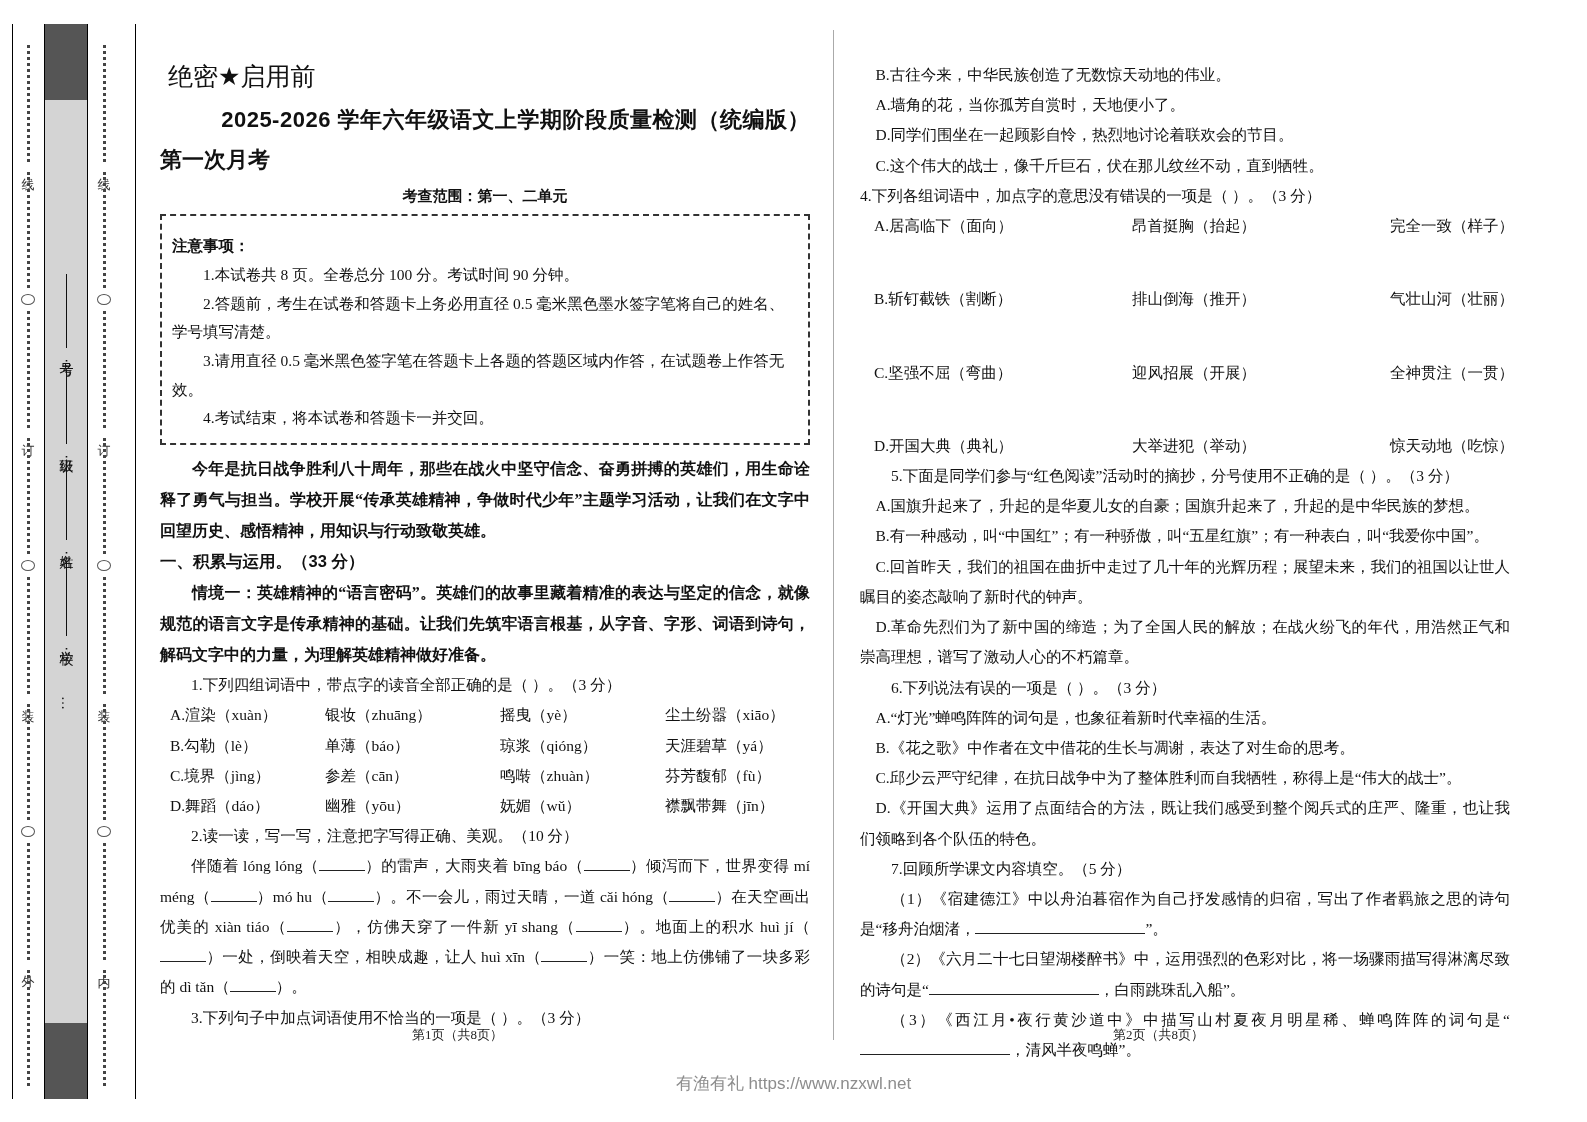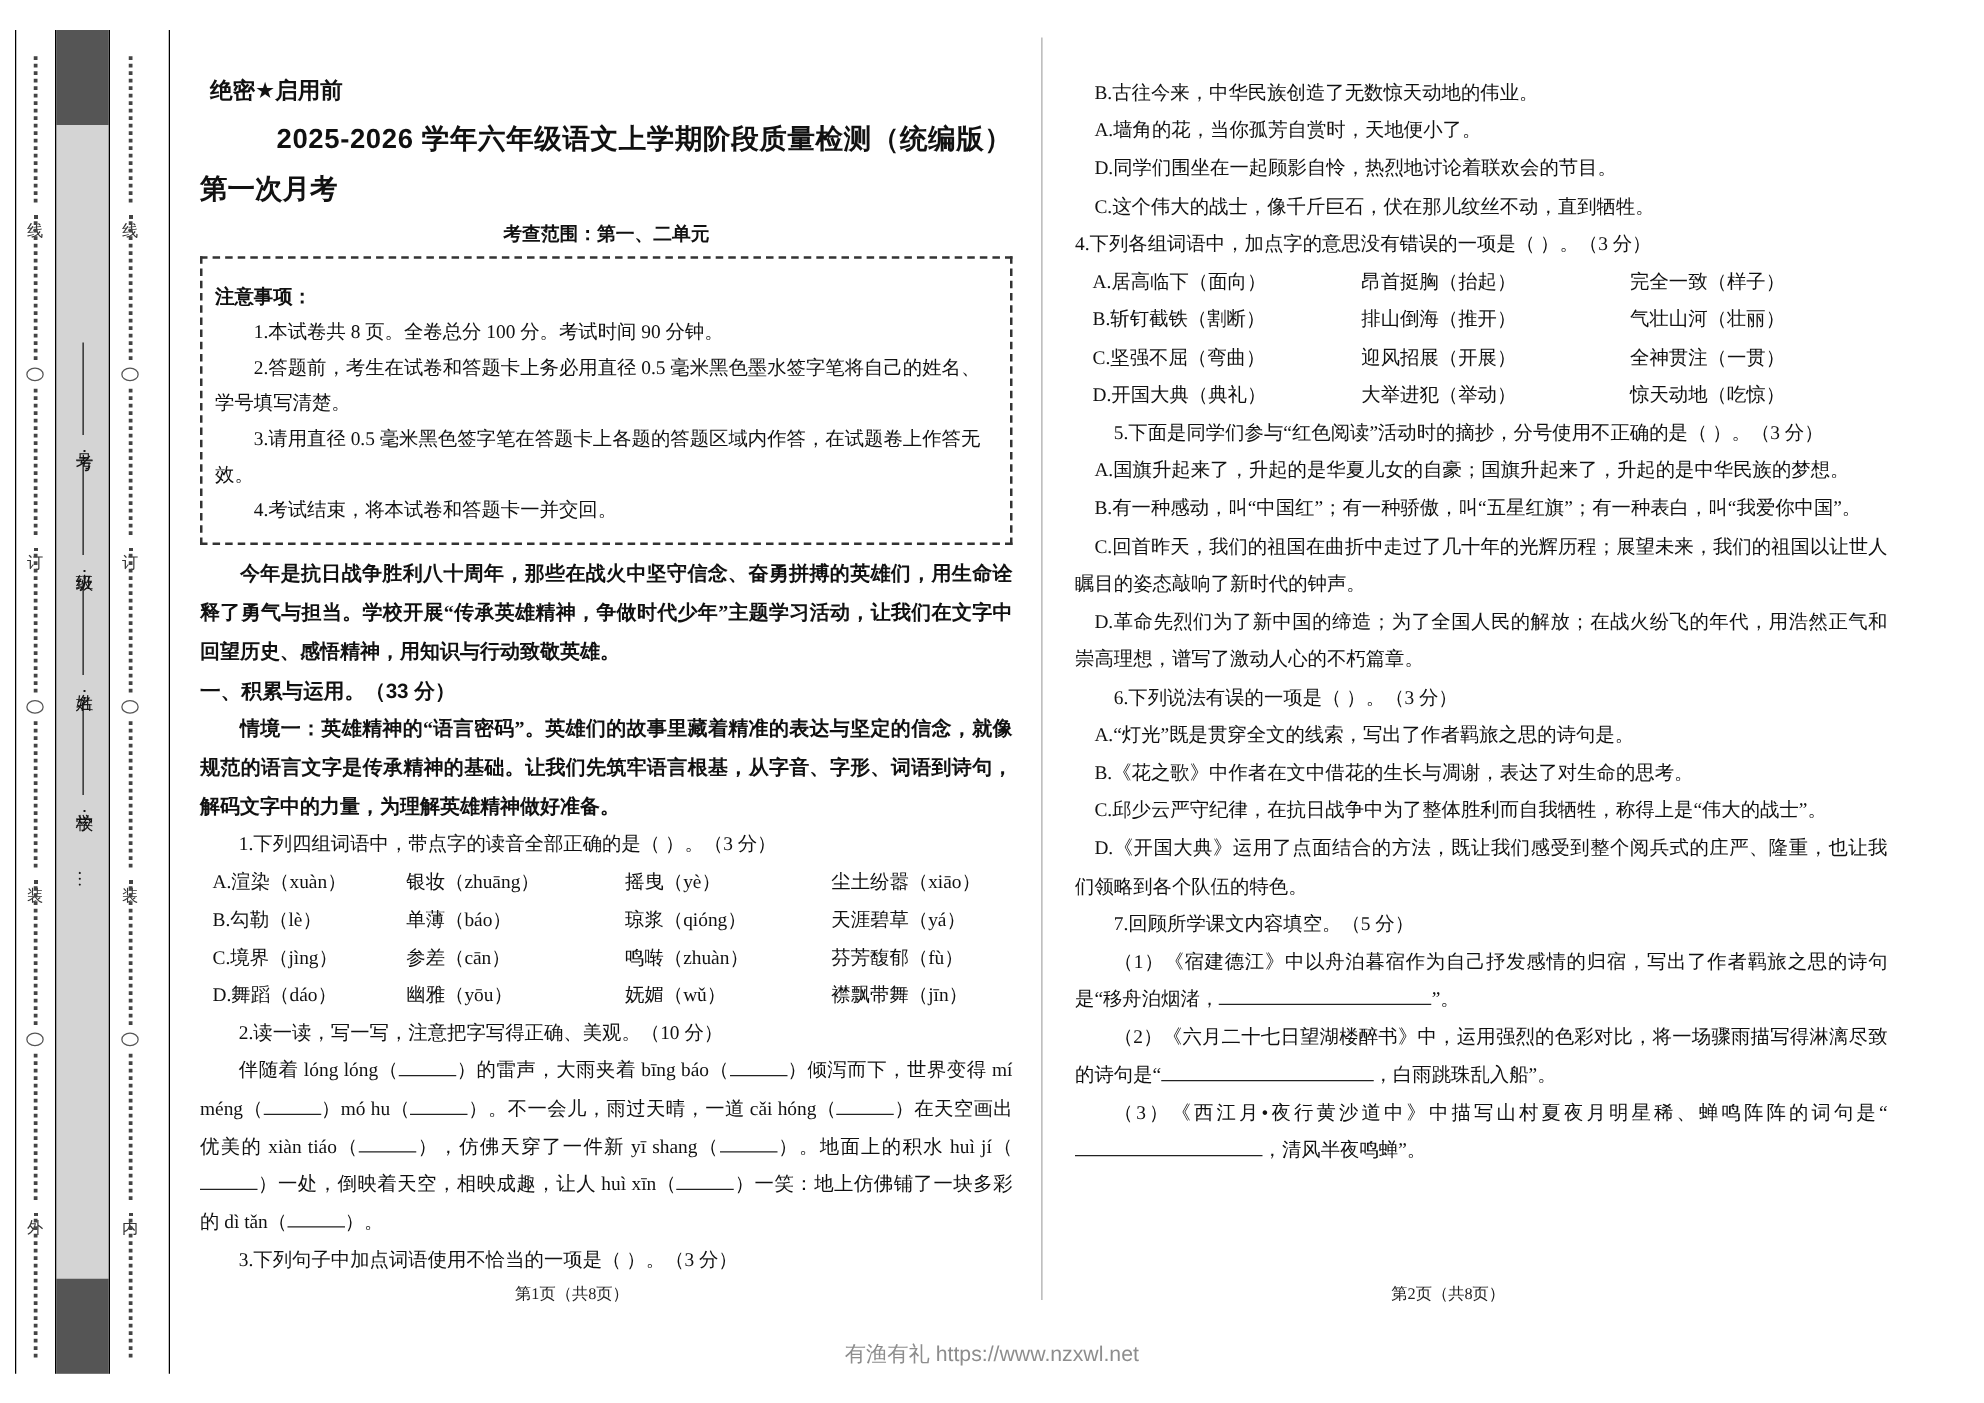--- a/index.html
+++ b/index.html
@@ -132,22 +132,22 @@
   #coldiv {
     position: absolute;
     left: 833px; top: 30px;
     width: 0; height: 1010px;
     border-left: 1px solid #aaa;
   }
 
   
   .secret {
     font-family: "Liberation Sans", "DejaVu Sans", sans-serif;
-    font-weight: bold;
-    font-size: 18px;
+    font-weight: normal;
+    font-size: 25px;
     margin: 0 0 12px 8px;
   }
   .title1 {
     font-family: "Liberation Sans", "DejaVu Sans", sans-serif;
     font-weight: bold;
     font-size: 22px;
     text-align: right;
     margin: 2px 0 10px 0;
     letter-spacing: 0.5px;
   }
@@ -363,21 +363,21 @@
 
   <div id="colR">
 
     <p class="opt ind">B.古往今来，中华民族创造了无数惊天动地的伟业。</p>
     <p class="opt ind">A.墙角的花，当你孤芳自赏时，天地便小了。</p>
     <p class="opt ind">D.同学们围坐在一起顾影自怜，热烈地讨论着联欢会的节目。</p>
     <p class="opt ind">C.这个伟大的战士，像千斤巨石，伏在那儿纹丝不动，直到牺牲。</p>
 
     <p class="qline noind">4.下列各组词语中，加点字的意思没有错误的一项是（      ）。（3 分）</p>
 
-    <div class="optgrid g4" style="grid-template-columns: 215px 215px auto; padding-left:14px;">
+    <div class="optgrid g4" style="grid-template-columns: 215px 215px auto; padding-left:14px;gap:43px;">
       <div class="c"><span>A.</span><span>居高临下（面向）</span></div>
       <div class="c">昂首挺胸（抬起）</div>
       <div class="c">完全一致（样子）</div>
 
       <div class="c"><span>B.</span><span>斩钉截铁（割断）</span></div>
       <div class="c">排山倒海（推开）</div>
       <div class="c">气壮山河（壮丽）</div>
 
       <div class="c"><span>C.</span><span>坚强不屈（弯曲）</span></div>
       <div class="c">迎风招展（开展）</div>
@@ -388,21 +388,21 @@
       <div class="c">惊天动地（吃惊）</div>
     </div>
 
     <p class="qline">5.下面是同学们参与“红色阅读”活动时的摘抄，分号使用不正确的是（      ）。（3 分）</p>
     <p class="opt ind">A.国旗升起来了，升起的是华夏儿女的自豪；国旗升起来了，升起的是中华民族的梦想。</p>
     <p class="opt ind">B.有一种感动，叫“中国红”；有一种骄傲，叫“五星红旗”；有一种表白，叫“我爱你中国”。</p>
     <p class="opt ind">C.回首昨天，我们的祖国在曲折中走过了几十年的光辉历程；展望未来，我们的祖国以让世人瞩目的姿态敲响了新时代的钟声。</p>
     <p class="opt ind">D.革命先烈们为了新中国的缔造；为了全国人民的解放；在战火纷飞的年代，用浩然正气和崇高理想，谱写了激动人心的不朽篇章。</p>
 
     <p class="qline">6.下列说法有误的一项是（      ）。（3 分）</p>
-    <p class="opt ind">A.“灯光”既是贯穿全文的线索，写出了作者羁旅之思的诗句是。</p>
+    <p class="opt ind">A.“灯光”蝉鸣阵阵的词句是，也象征着新时代幸福的生活。</p>
     <p class="opt ind">B.《花之歌》中作者在文中借花的生长与凋谢，表达了对生命的思考。</p>
     <p class="opt ind">C.邱少云严守纪律，在抗日战争中为了整体胜利而自我牺牲，称得上是“伟大的战士”。</p>
     <p class="opt ind">D.《开国大典》运用了点面结合的方法，既让我们感受到整个阅兵式的庄严、隆重，也让我们领略到各个队伍的特色。</p>
 
     <p class="qline">7.回顾所学课文内容填空。（5 分）</p>
 
     <p class="qline"><span>（1）《宿建德江》中以舟泊暮宿作为自己抒发感情的归宿，写出了作者羁旅之思的诗句是“移舟泊烟渚，</span><span class="blank-l"></span><span>”。</span></p>
 
     <p class="qline"><span>（2）《六月二十七日望湖楼醉书》中，运用强烈的色彩对比，将一场骤雨描写得淋漓尽致的诗句是“</span><span class="blank-l"></span><span>，白雨跳珠乱入船”。</span></p>
 

